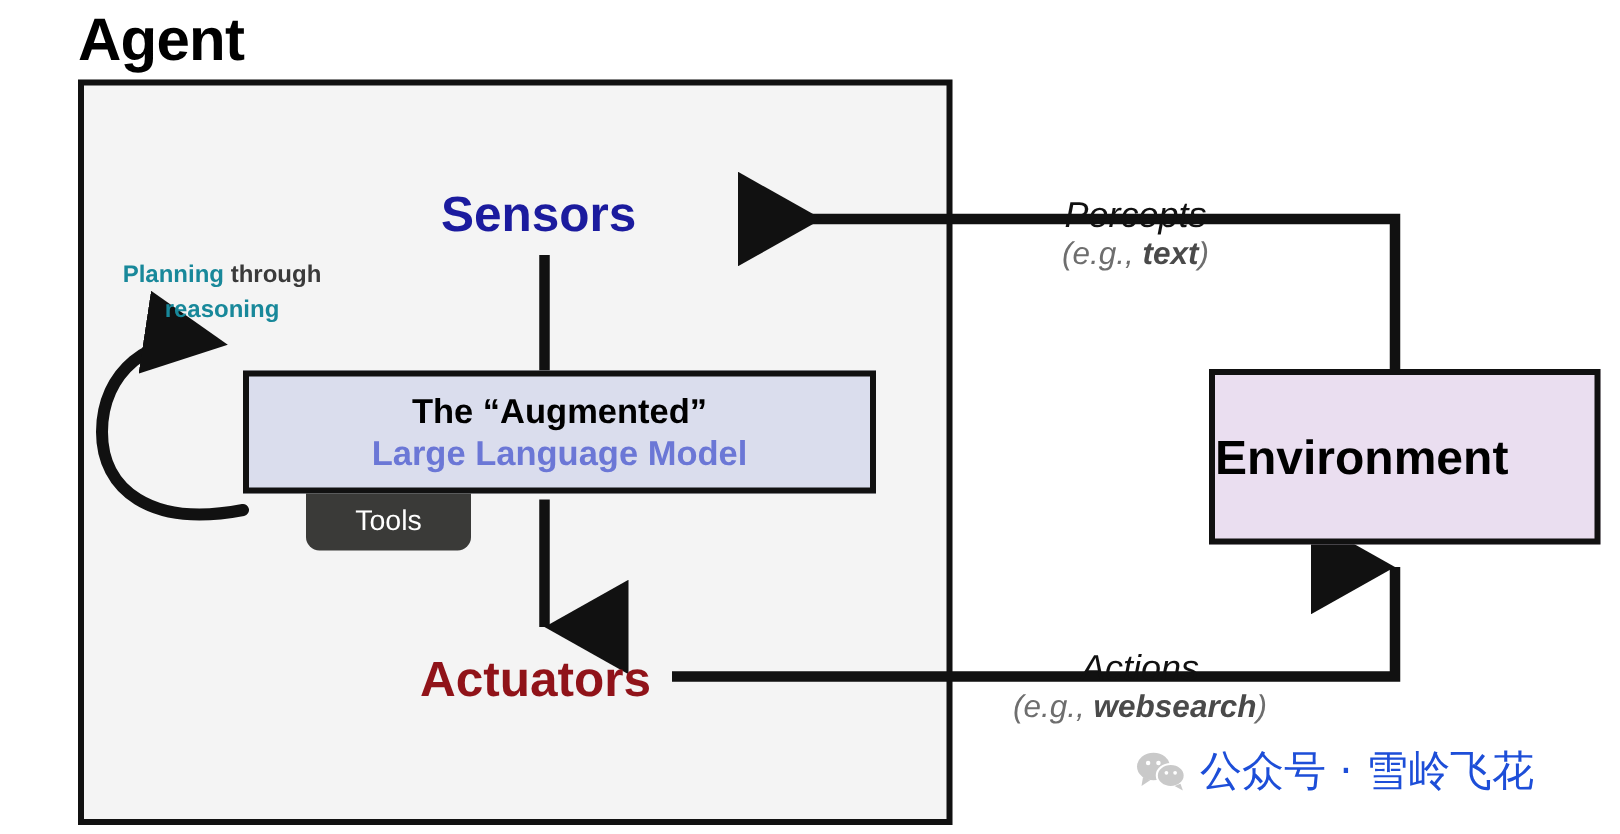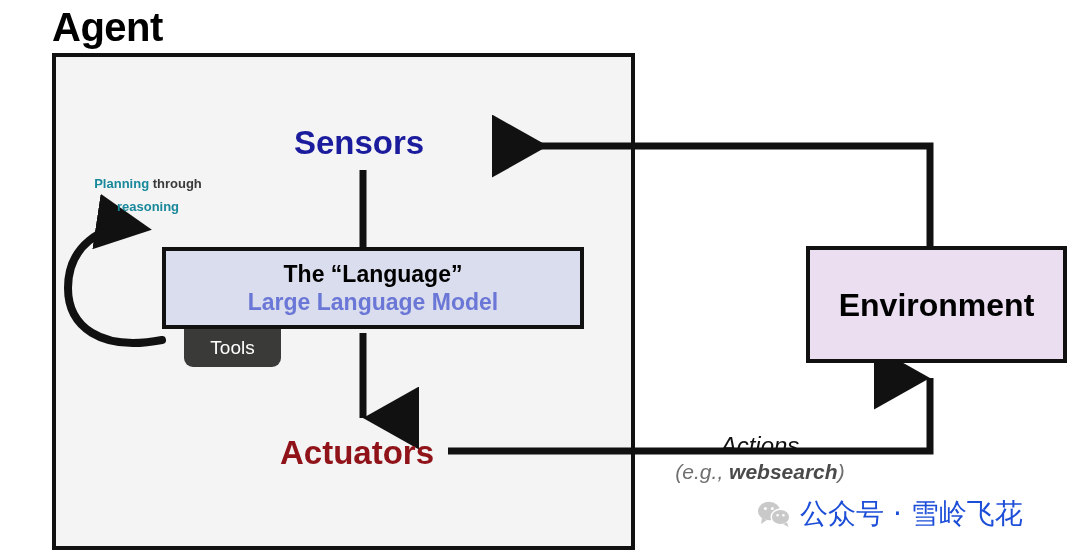--- a/index.html
+++ b/index.html
@@ -28,49 +28,49 @@
 
   
   #actuators-label{
     position:absolute;left:280px;top:433px;
     font-size:33px;font-weight:bold;color:#901319;line-height:40px;
   }
 
   
   #planning-text{
     position:absolute;left:58px;top:172px;width:180px;
-    text-align:center;font-size:13px;font-weight:bold;line-height:23px;
+    text-align:center;font-size:16px;font-weight:bold;line-height:23px;
   }
   .teal{color:#18889a;}
   .graydark{color:#3a3a3a;}
 
   
   #llm-box{
     position:absolute;left:162px;top:247px;width:422px;height:82px;
     background:#dadded;border:4px solid #111;box-sizing:border-box;
     display:flex;flex-direction:column;align-items:center;justify-content:center;
   }
   #llm-line1{font-size:23px;font-weight:bold;color:#000;line-height:28px;}
   #llm-line2{font-size:23px;font-weight:bold;color:#6b77d6;line-height:28px;}
 
   
   .tab{
     position:absolute;height:38px;background:#3a3a38;
     border-radius:0 0 9px 9px;
     display:flex;align-items:center;justify-content:center;
     color:#ffffff;font-size:19px;line-height:22px;
   }
-  #tools-tab{left:184px;top:329px;width:97px;}
+  #tools-tab{left:204px;top:329px;width:110px;}
   #memory-tab{left:414px;top:329px;width:115px;}
 
   
   #environment-box{
     position:absolute;left:806px;top:246px;width:261px;height:117px;
     background:#eadef0;border:4px solid #111;box-sizing:border-box;
-    display:flex;align-items:center;justify-content:center;
+    display:flex;align-items:center;justify-content:flex-start;
   }
   #environment-label{font-size:32px;font-weight:bold;color:#000;line-height:38px;}
 
   
   #percepts-label{
     position:absolute;left:672px;top:131px;width:170px;text-align:center;
     line-height:26px;
   }
   #actions-label{
     position:absolute;left:640px;top:433px;width:240px;text-align:center;
@@ -129,32 +129,36 @@
   </svg>
 
   <div id="sensors-label">Sensors</div>
 
   <div id="planning-text">
     <span class="teal">Planning</span><span class="graydark"> through</span><br>
     <span class="teal">reasoning</span>
   </div>
 
   <div id="llm-box">
-    <div id="llm-line1">The “Language”</div>
+    <div id="llm-line1">The “Augmented”</div>
     <div id="llm-line2">Large Language Model</div>
   </div>
 
   <div class="tab" id="tools-tab">Tools</div>
 
   <div id="actuators-label">Actuators</div>
 
   <div id="environment-box">
     <div id="environment-label">Environment</div>
   </div>
 
+  <div id="percepts-label">
+    <span class="lbl-main">Percepts</span>
+    <span class="lbl-sub"><span>(e.g., </span><b>text</b><span>)</span></span>
+  </div>
 
   <div id="actions-label">
     <span class="lbl-main">Actions</span>
     <span class="lbl-sub"><span>(e.g., </span><b>websearch</b><span>)</span></span>
   </div>
 
   <div id="watermark">
     <svg id="wechat-icon" width="34" height="28" viewBox="0 0 34 28" xmlns="http://www.w3.org/2000/svg">
       <ellipse cx="12" cy="11" rx="11" ry="9.2" fill="#c9c9c9"></ellipse>
       <path d="M5 18 L4 24 L10 20 Z" fill="#c9c9c9"></path>

